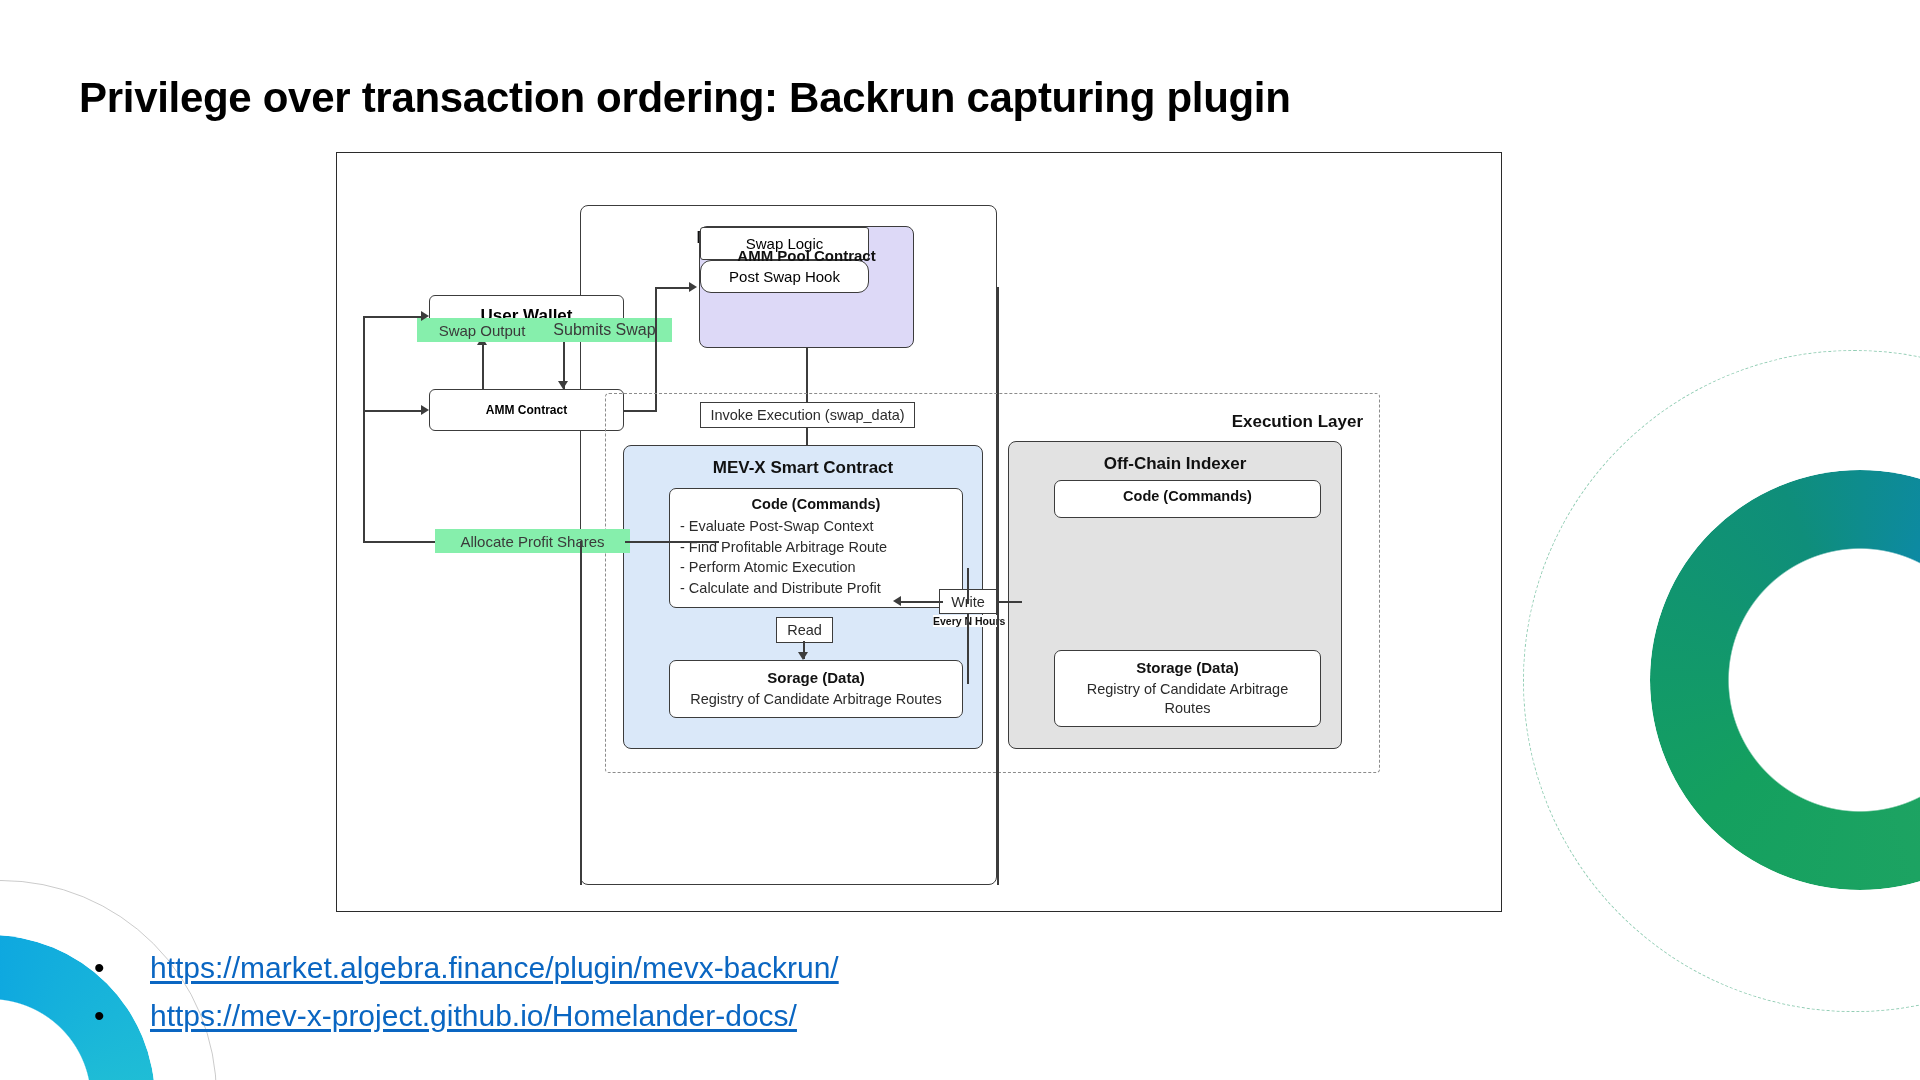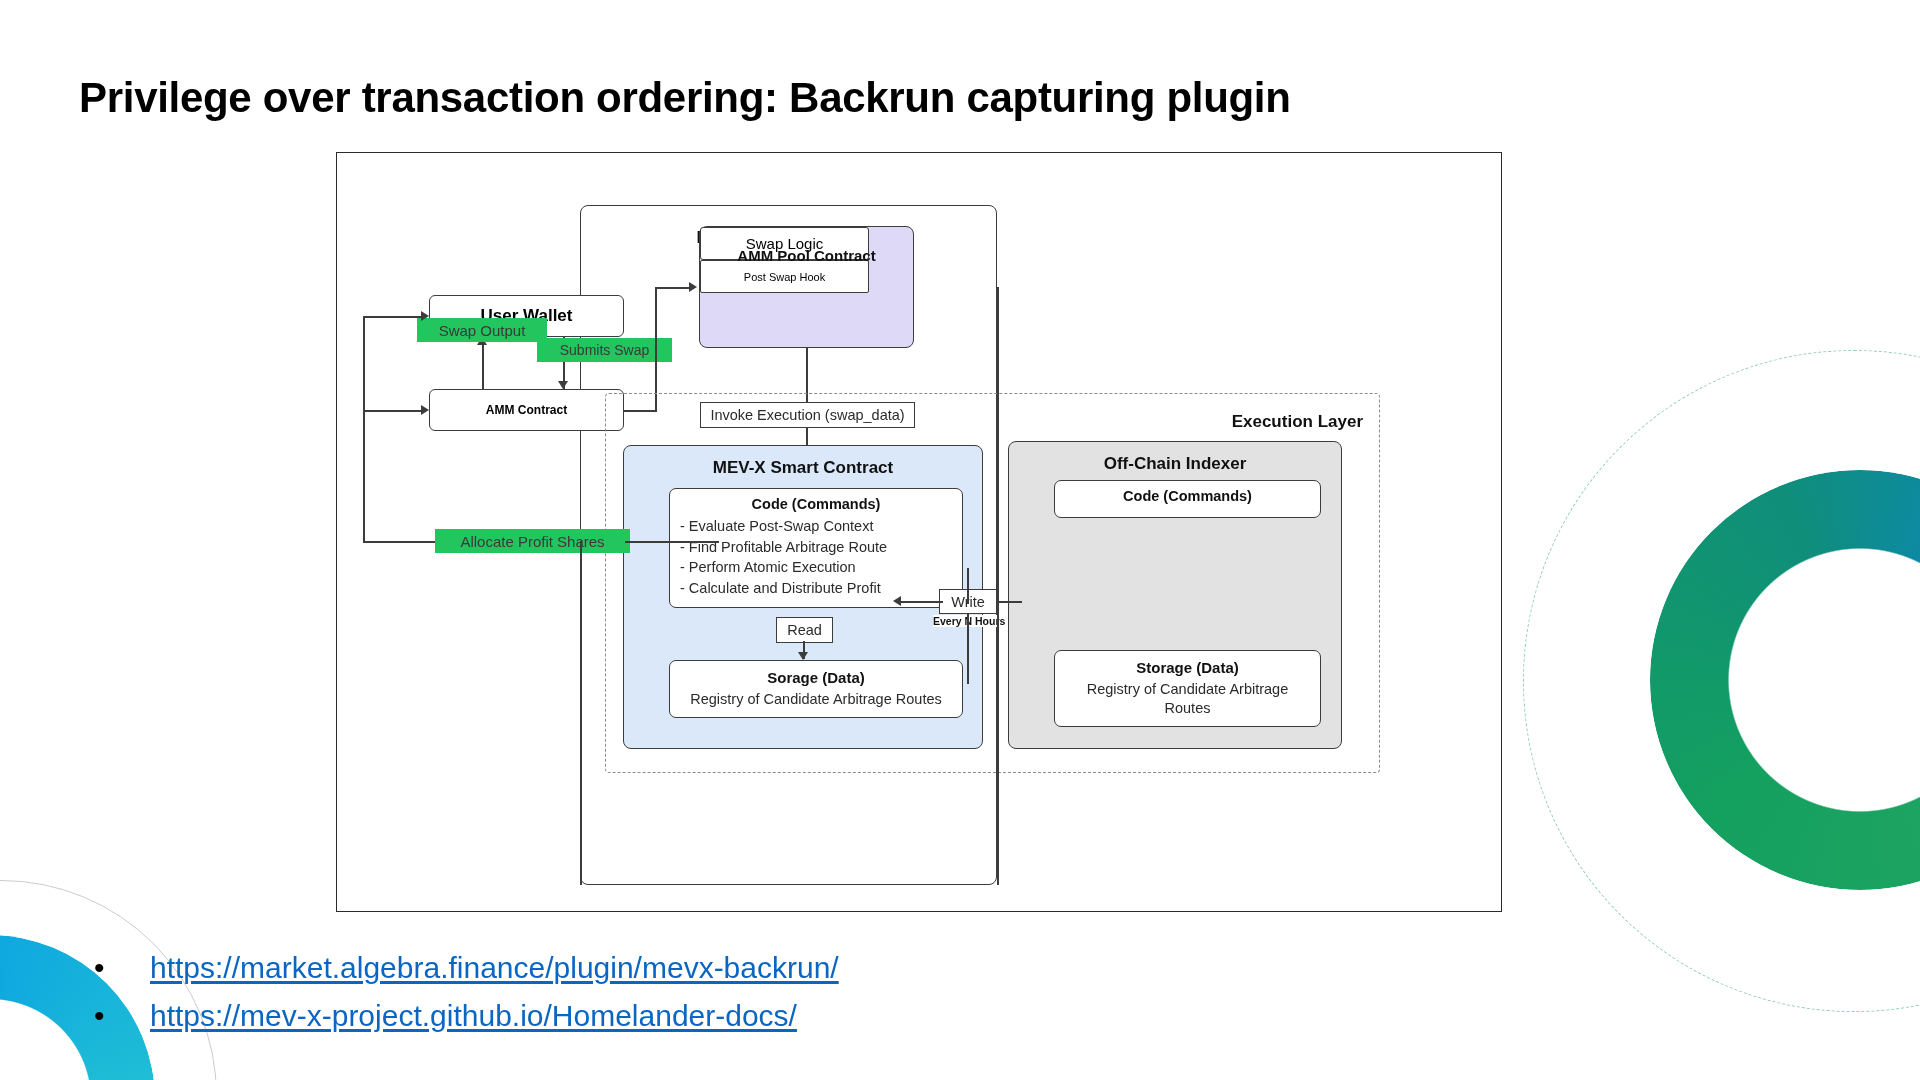--- a/index.html
+++ b/index.html
@@ -79,21 +79,21 @@
     border-radius: 6px;
     display: flex;
     align-items: center;
     justify-content: center;
     text-align: center;
   }
   .node.bold { font-weight: bold; }
 
   .plain-label {
     color: #3a3a3a;
-    background: #22c55e;
+    background: #86efac;
     text-align: center;
     display: flex;
     align-items: center;
     justify-content: center;
   }
 
   
   .ln { position: absolute; background: #3c3c3c; }
   .ln.h { height: 1.6px; }
   .ln.v { width: 1.6px; }
@@ -234,34 +234,34 @@
 
 <div id="diagram-frame">
 
   <div class="dg" id="pool-swap-container">
     <div id="pool-swap-title">Pool swap Transaction</div>
   </div>
 
   <div class="dg" id="amm-pool-contract">
     <div id="amm-pool-contract-title">AMM Pool Contract</div>
     <div class="node" style="left:24px; top:38px; width:167px; height:31px; font-size:15px; border-width:1.3px; border-radius:3px;">Swap Logic</div>
-    <div class="node" style="left:24px; top:78px; width:167px; height:31px; font-size:11px; border-width:1.3px; border-radius:2px;">Post Swap Hook</div>
+    <div class="node" style="left:24px; top:78px; width:167px; height:31px; font-size:15px; border-width:1.3px; border-radius:11px;">Post Swap Hook</div>
   </div>
 
   <div class="dg node bold" id="user-wallet" style="left:92px; top:142px; width:195px; height:42px; font-size:17px;">User Wallet</div>
 
   <div class="dg node bold" id="amm-contract" style="left:92px; top:236px; width:195px; height:42px; font-size:12px;">AMM Contract</div>
 
   <div class="ln v" style="left:145px; top:184px; height:52px;"></div>
   <div class="arw up" style="left:140px; top:184px;"></div>
   <div class="dg plain-label" style="left:80px; top:165px; width:130px; height:24px; font-size:15px;">Swap Output</div>
 
   <div class="ln v" style="left:226px; top:184px; height:52px;"></div>
   <div class="arw down" style="left:221px; top:228px;"></div>
-  <div class="dg plain-label" style="left:200px; top:165px; width:135px; height:24px; font-size:14px;margin-top:20px;">Submits Swap</div>
+  <div class="dg plain-label" style="left:200px; top:165px; width:135px; height:24px; font-size:16px;">Submits Swap</div>
 
   <div class="ln h" style="left:287px; top:257px; width:33px;"></div>
   <div class="ln v" style="left:318px; top:134px; height:124px;"></div>
   <div class="ln h" style="left:318px; top:134px; width:36px;"></div>
   <div class="arw right" style="left:352px; top:129px;"></div>
 
   <div class="ln v" style="left:469px; top:195px; height:54px;"></div>
 
   <div class="dg tag-box" id="invoke-exec" style="left:363px; top:249px; width:215px; height:26px;">Invoke Execution (swap_data)</div>
 

